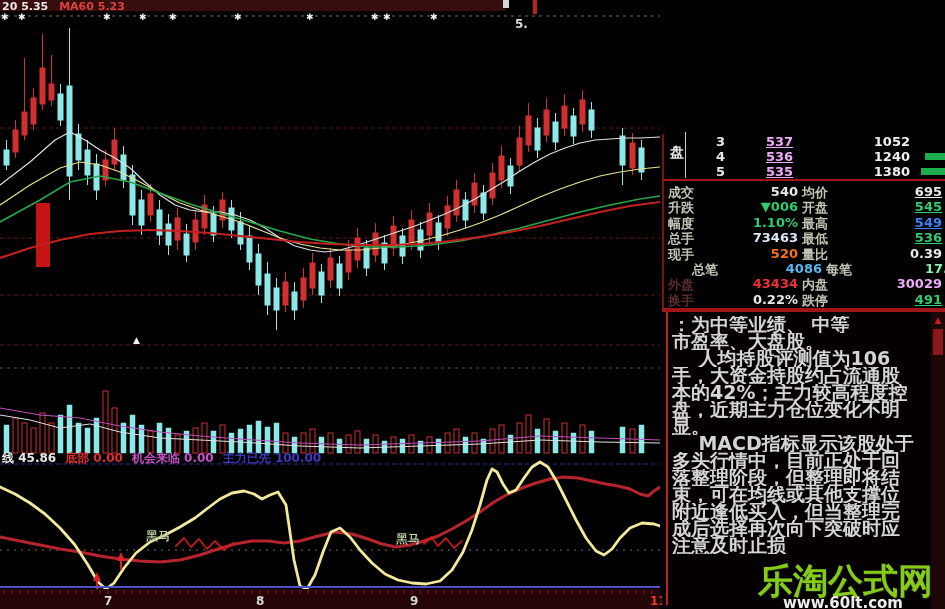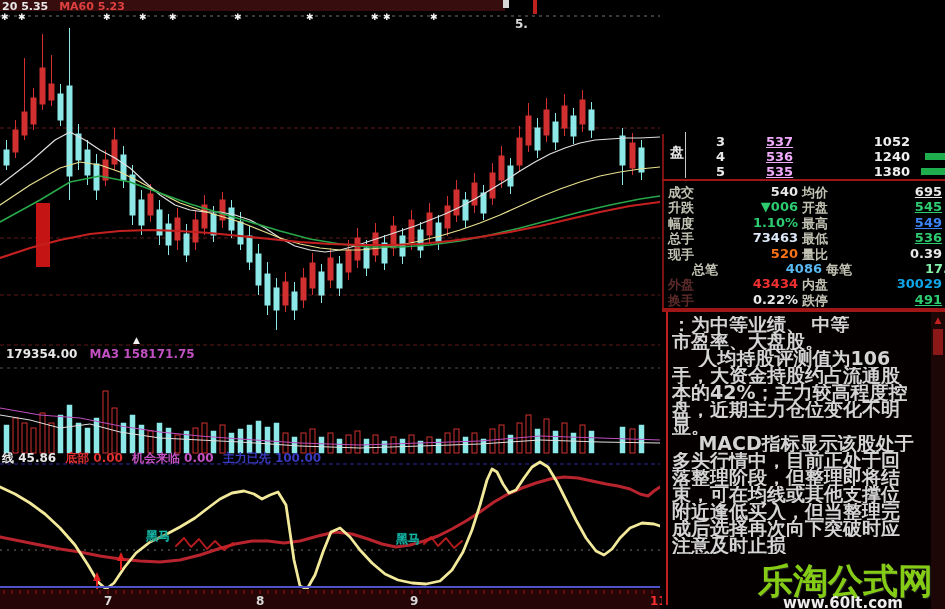--- a/index.html
+++ b/index.html
@@ -12,21 +12,21 @@
   .top-strip{left:0;top:0;width:505px;height:11px;background:#380d0d;z-index:2;}
   .top-notch{left:503px;top:0;width:6px;height:8px;background:#d8d8d8;z-index:3;}
   .top-redtick{left:533px;top:0;width:4px;height:14px;background:#c02020;z-index:3;}
   .price-label{left:515px;top:17px;color:#d8d8d8;font-size:12px;font-weight:bold;z-index:4;}
   .vol-header{left:6px;top:347px;font-size:12px;font-weight:bold;z-index:4;white-space:nowrap;}
   .vol-header .w{color:#e8e8e8;}
   .vol-header .m{color:#c050c0;margin-left:8px;}
   .vol-tri{left:133px;top:335px;color:#f0f0f0;font-size:9px;z-index:4;}
   .ind-header{left:2px;top:450px;font-size:12px;font-weight:bold;z-index:4;white-space:nowrap;}
   .ind-header span{margin-right:9px;}
-  .anno{font-size:12px;font-weight:bold;color:#14b8a6;z-index:4;white-space:nowrap;text-shadow:0 0 2px #044;}
+  .anno{font-size:12px;font-weight:normal;color:#fef9c3;z-index:4;white-space:nowrap;text-shadow:0 0 2px #044;}
   .xaxis-label{top:594px;font-size:12px;font-weight:bold;color:#d8d8d8;z-index:4;}
   
   .qpanel{left:662px;top:130px;width:283px;height:180px;z-index:4;}
   .qpanel .vline{position:absolute;left:0;top:4px;width:2px;height:176px;background:#7a1212;}
   .queue-label{position:absolute;left:8px;top:14px;color:#e8e8e8;font-size:14px;font-weight:bold;}
   .queue-sep{position:absolute;left:23px;top:2px;width:1px;height:46px;background:#c8c8c8;}
   .queue-row{position:absolute;left:28px;width:255px;height:15px;font-size:13px;font-weight:bold;}
   .queue-row .lv{position:absolute;left:26px;color:#e8e8e8;}
   .queue-row .pr{position:absolute;left:76px;color:#f0abfc;text-decoration:underline;}
   .queue-row .vo{position:absolute;left:150px;width:70px;text-align:right;color:#f0f0f0;}
@@ -389,24 +389,20 @@
       <line x1="652" y1="590" x2="652" y2="594" stroke="#a01818" stroke-width="1"></line>
     </svg>
 
   <div class="abs kline-title">
     <span class="w">20 5.35</span>
     <span class="r">MA60 5.23</span>
   </div>
   <div class="abs price-label">5.</div>
 
   <div class="abs vol-tri">▲</div>
-  <div class="abs vol-header">
-    <span class="w">179354.00</span>
-    <span class="m">MA3 158171.75</span>
-  </div>
 
   <div class="abs ind-header" id="ind-header"><span style="color: rgb(232, 232, 232);">线 45.86</span><span style="color: rgb(224, 48, 48);">底部 0.00</span><span style="color: rgb(196, 82, 196);">机会来临 0.00</span><span style="color: rgb(58, 58, 192);">主力已先 100.00</span></div>
   <div id="annos">
       <div class="abs anno" style="left: 146px; top: 528px;">黑马</div>
       <div class="abs anno" style="left: 396px; top: 531px;">黑马</div>
     </div>
   <div id="xlabels">
       <div class="abs xaxis-label" style="left: 104px; color: rgb(216, 216, 216);">7</div>
       <div class="abs xaxis-label" style="left: 256px; color: rgb(216, 216, 216);">8</div>
       <div class="abs xaxis-label" style="left: 410px; color: rgb(216, 216, 216);">9</div>
@@ -472,21 +468,21 @@
         <div class="drow" style="top: 131px; margin-left: 24px;">
           <span class="l1">总笔</span>
           <span class="v1" style="color: rgb(88, 184, 240);">4086</span>
           <span class="l2">每笔</span>
           <span class="v2" style="color: #86efac;">17.98</span>
         </div>
         <div class="drow" style="top: 146.4px;">
           <span class="l1 dim-label">外盘</span>
           <span class="v1" style="color: rgb(238, 48, 48);">43434</span>
           <span class="l2">内盘</span>
-          <span class="v2" style="color: #0ea5e9;">30029</span>
+          <span class="v2" style="color: #f0abfc;">30029</span>
         </div>
         <div class="drow" style="top: 161.8px;">
           <span class="l1 dim-label">换手</span>
           <span class="v1" style="color: rgb(232, 232, 232);">0.22%</span>
           <span class="l2">跌停</span>
           <span class="v2 und" style="color: rgb(46, 204, 113);">491</span>
         </div>
       </div>
     <div class="hsep" style="top:178px;"></div>
   </div>

